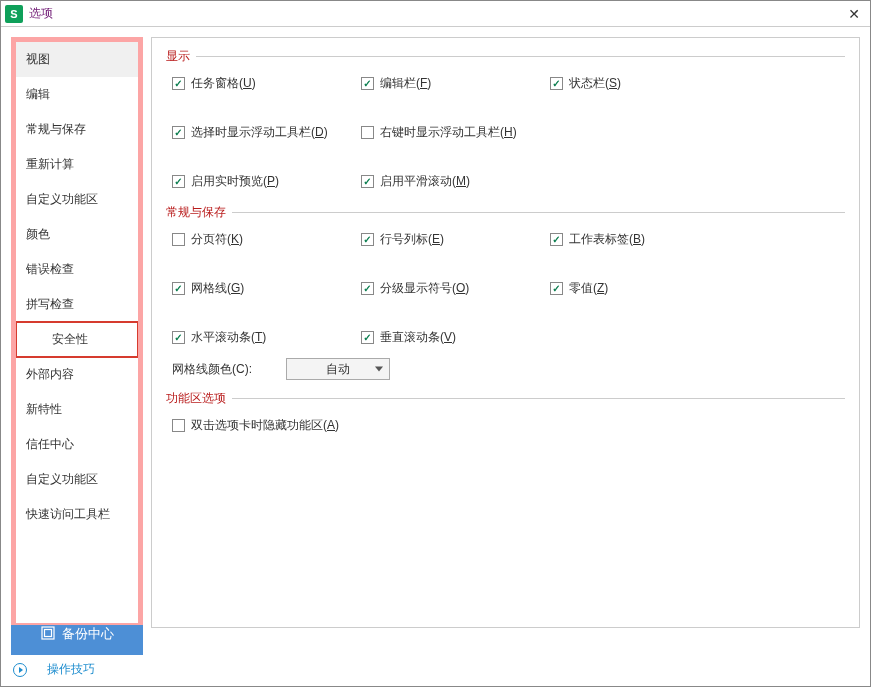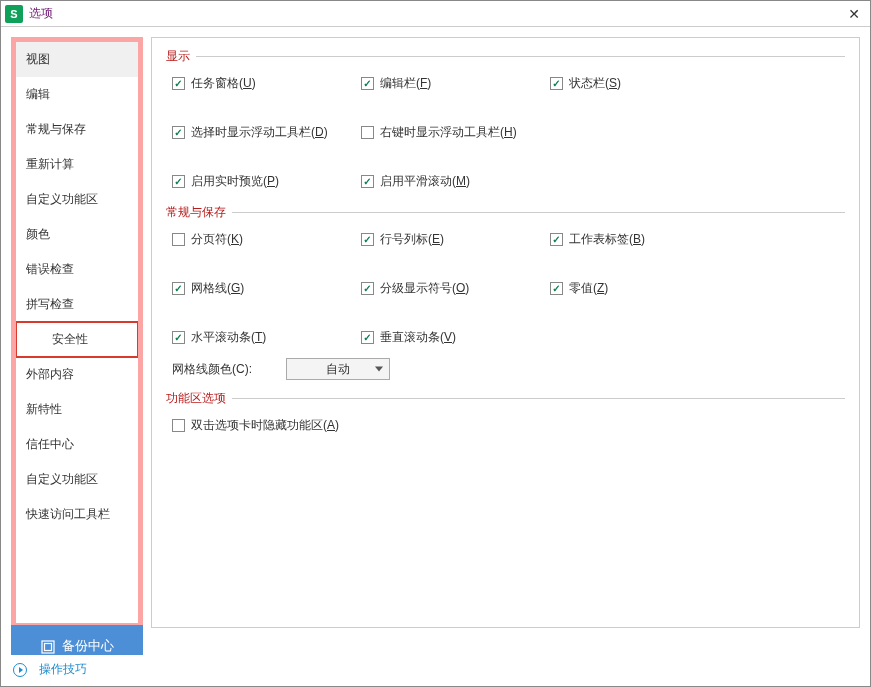--- a/index.html
+++ b/index.html
@@ -156,41 +156,41 @@
   position: absolute;
   left: 0; right: 0; bottom: 0;
   padding: 0 10px 8px 10px;
 }
 .backup-btn {
   width: 132px;
   height: 30px;
   background: #4d8fd6;
   color: #fff;
   display: flex;
-  align-items: flex-end;
+  align-items: flex-start;
   justify-content: center;
   cursor: pointer;
   font-size: 13px;
   gap: 6px;
   margin-bottom: 6px;
 }
 .backup-icon {
   width: 16px; height: 16px;
   display: flex;
   align-items: center;
   justify-content: center;
   font-size: 14px;
 }
 .tips-link {
   display: flex;
   align-items: center;
   color: #1c8cce;
   font-size: 12px;
   cursor: pointer;
-  gap: 12px;
+  gap: 20px;
   margin-left: 2px;
 }
 .tips-icon {
   width: 14px; height: 14px;
   border: 1px solid #1c8cce;
   border-radius: 50%;
   display: flex;
   align-items: center;
   justify-content: center;
   position: relative;

